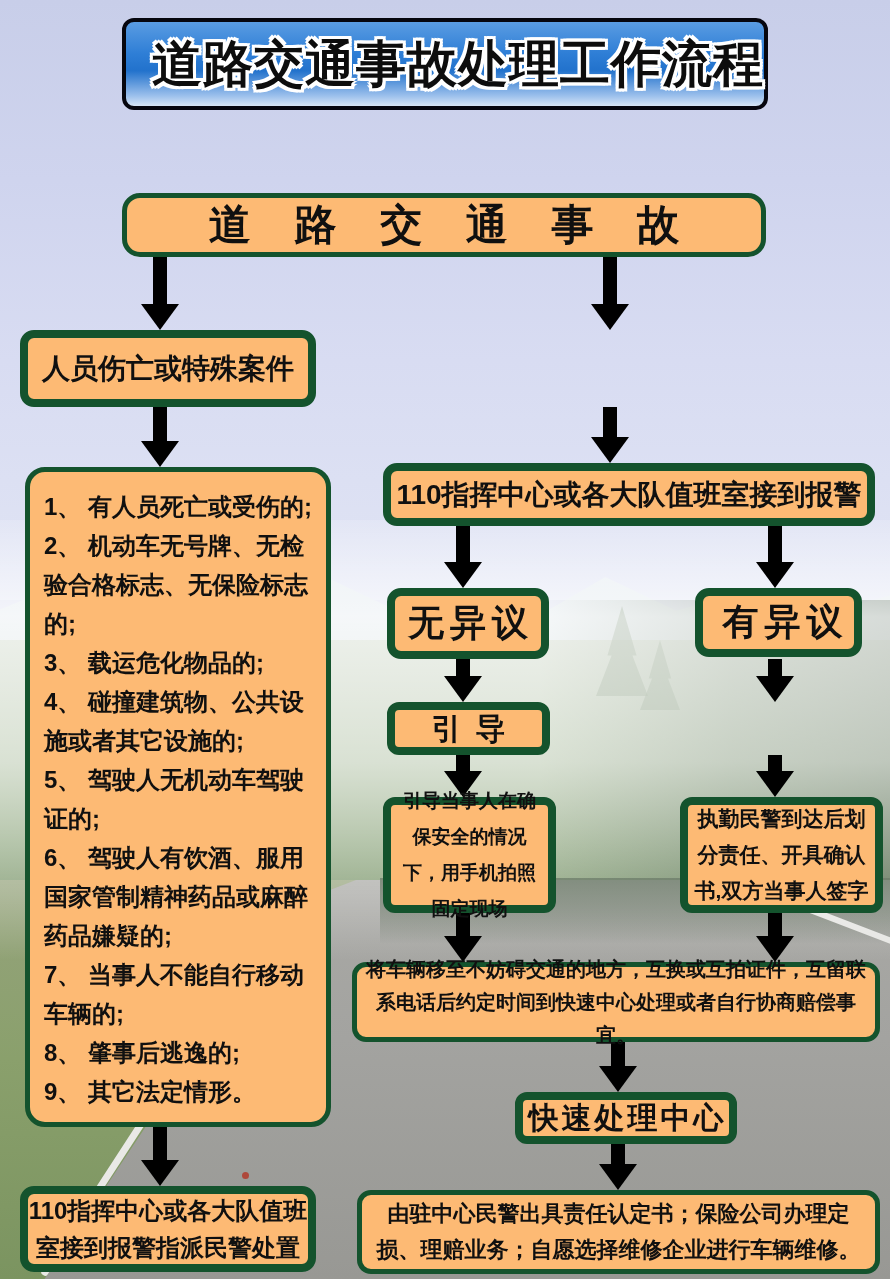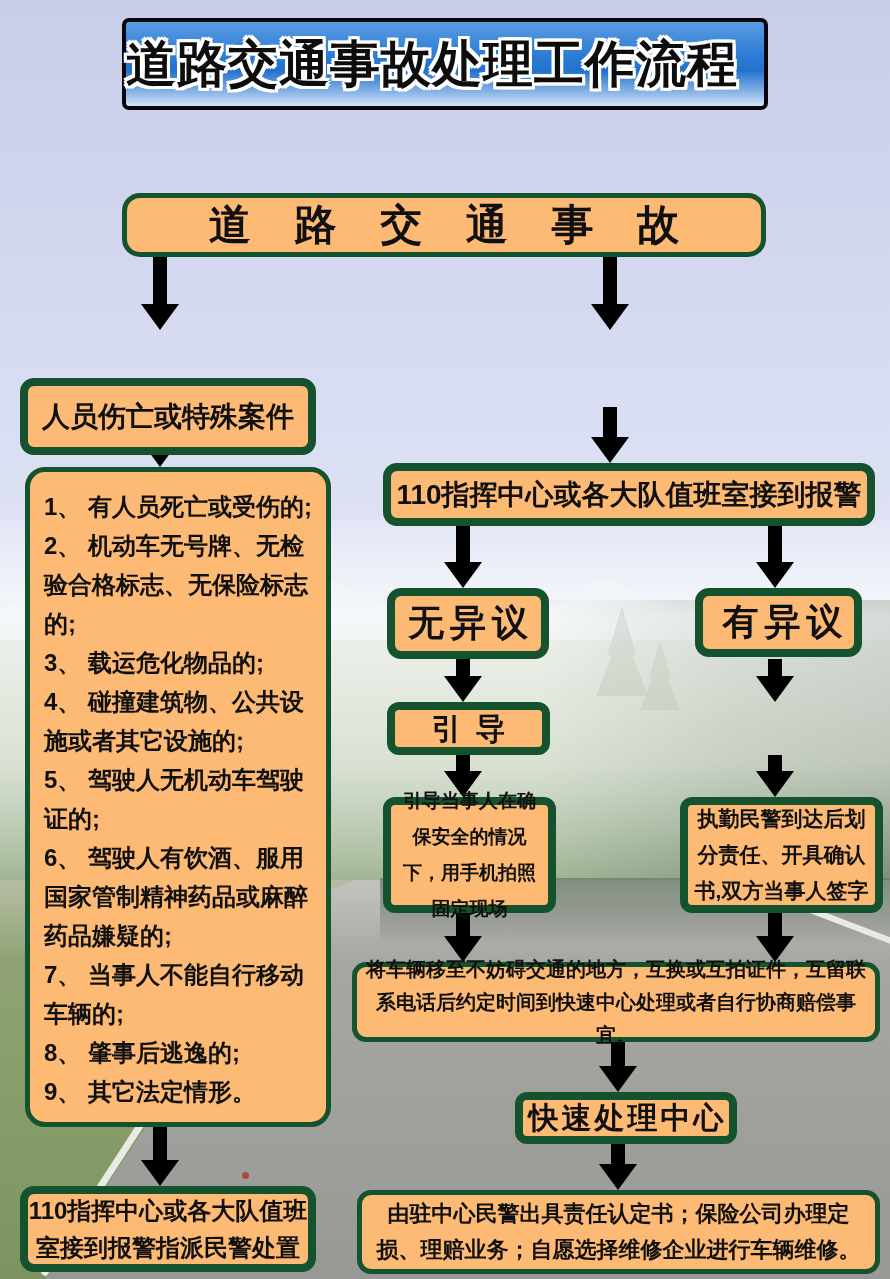--- a/index.html
+++ b/index.html
@@ -29,28 +29,28 @@
   .road-line-right{position:absolute;left:798px;top:902px;width:110px;height:6px;background:#e6e6e3;
     transform:rotate(21deg);transform-origin:left top;border-radius:3px;}
   .flower{position:absolute;width:7px;height:7px;border-radius:50%;background:#b23a2a;opacity:.85;}
   .bg-haze{position:absolute;left:0;top:520px;width:890px;height:440px;
     background:linear-gradient(180deg,rgba(255,255,255,.15) 0%,rgba(255,255,255,.72) 22%,rgba(255,255,255,.62) 55%,rgba(255,255,255,.25) 85%,rgba(255,255,255,0) 100%);}
 
   
   .node{position:absolute;background:#fdba74;border:8px solid #14532d;border-radius:14px;
     display:flex;align-items:center;justify-content:center;color:#101010;font-weight:bold;
     text-align:center;box-sizing:border-box;line-height:1.18;}
-  .title-bar{position:absolute;left:122px;top:18px;width:646px;height:92px;border:4px solid #06060e;border-radius:7px;
+  .title-bar{position:absolute;left:122px;top:18px;width:646px;height:92px;border:4px solid #06060e;border-radius:12px;
     background:linear-gradient(180deg,#5a9ce2 0%,#2e7ed6 38%,#2272cc 58%,#9cc0ec 88%,#d7e5f6 100%);
-    display:flex;align-items:center;justify-content:flex-start;box-sizing:border-box;}
+    display:flex;align-items:center;justify-content:flex-end;box-sizing:border-box;}
   .title-text{font-size:50px;font-weight:bold;color:#0d0d0d;letter-spacing:1px;white-space:nowrap;
     text-shadow:-3px -3px 0 #fff,3px -3px 0 #fff,-3px 3px 0 #fff,3px 3px 0 #fff,0 -3px 0 #fff,0 3px 0 #fff,-3px 0 0 #fff,3px 0 0 #fff;}
   .root{left:122px;top:193px;width:644px;height:64px;border-width:5px;border-radius:18px;
     font-size:42px;letter-spacing:16px;padding-left:16px;}
-  .casualty{left:20px;top:330px;width:296px;height:77px;font-size:28px;margin-top:48px;}
+  .casualty{left:20px;top:330px;width:296px;height:77px;font-size:28px;}
   .property{left:437px;top:330px;width:368px;height:77px;font-size:30px;}
   .list-box{left:25px;top:467px;width:306px;height:660px;border-width:5px;border-radius:20px;
     display:block;font-size:24px;line-height:39px;text-align:left;padding:15px 8px 0 14px;}
   .report110{left:383px;top:463px;width:492px;height:63px;font-size:28px;}
   .noobj{left:387px;top:588px;width:162px;height:71px;font-size:36px;letter-spacing:6px;padding-left:6px;}
   .obj{left:695px;top:588px;width:167px;height:69px;font-size:36px;letter-spacing:6px;padding-left:14px;}
   .guide{left:387px;top:702px;width:163px;height:53px;border-radius:12px;font-size:30px;letter-spacing:14px;padding-left:14px;}
   .dispatch{left:645px;top:702px;width:238px;height:53px;border-radius:12px;font-size:21px;}
   .gdetail{left:383px;top:797px;width:173px;height:116px;border-radius:12px;font-size:19px;line-height:36px;padding:0 3px;}
   .pdetail{left:680px;top:797px;width:203px;height:116px;border-radius:12px;font-size:21px;line-height:36px;padding:0 3px;}

